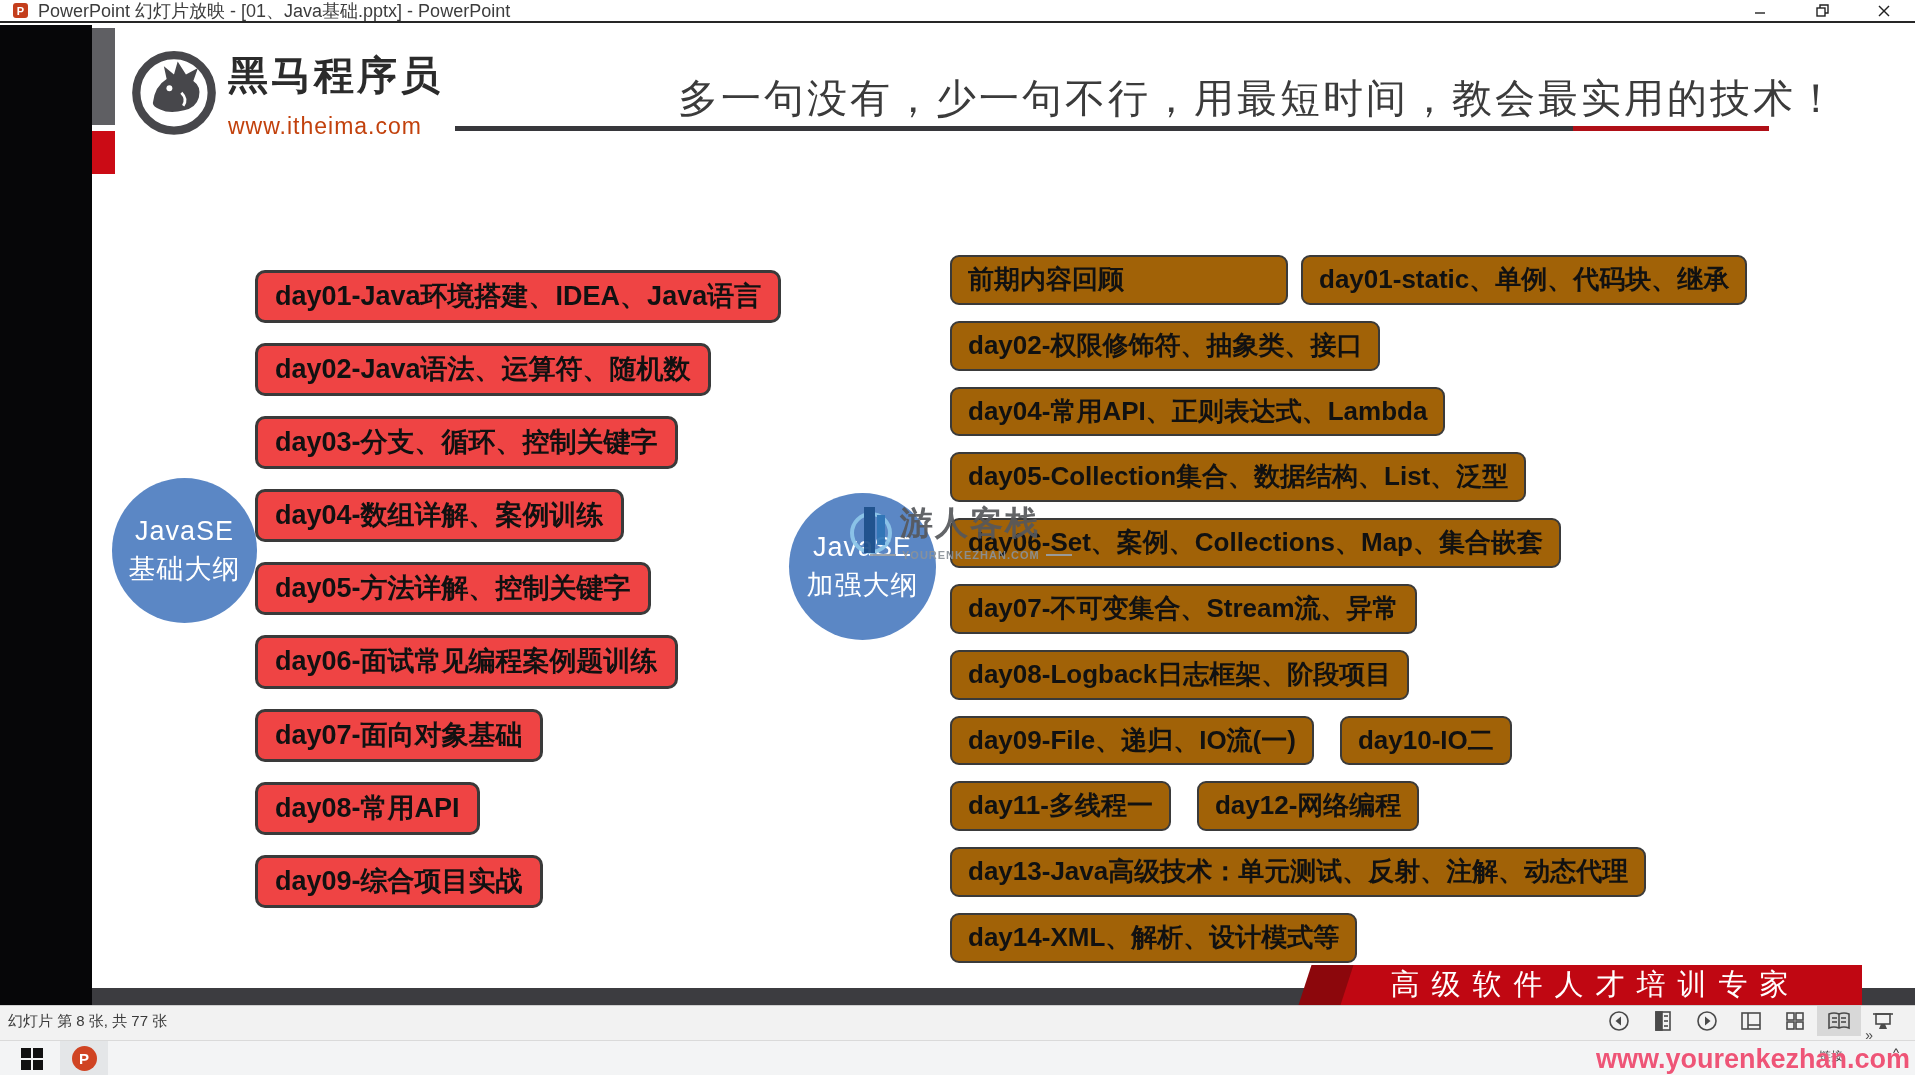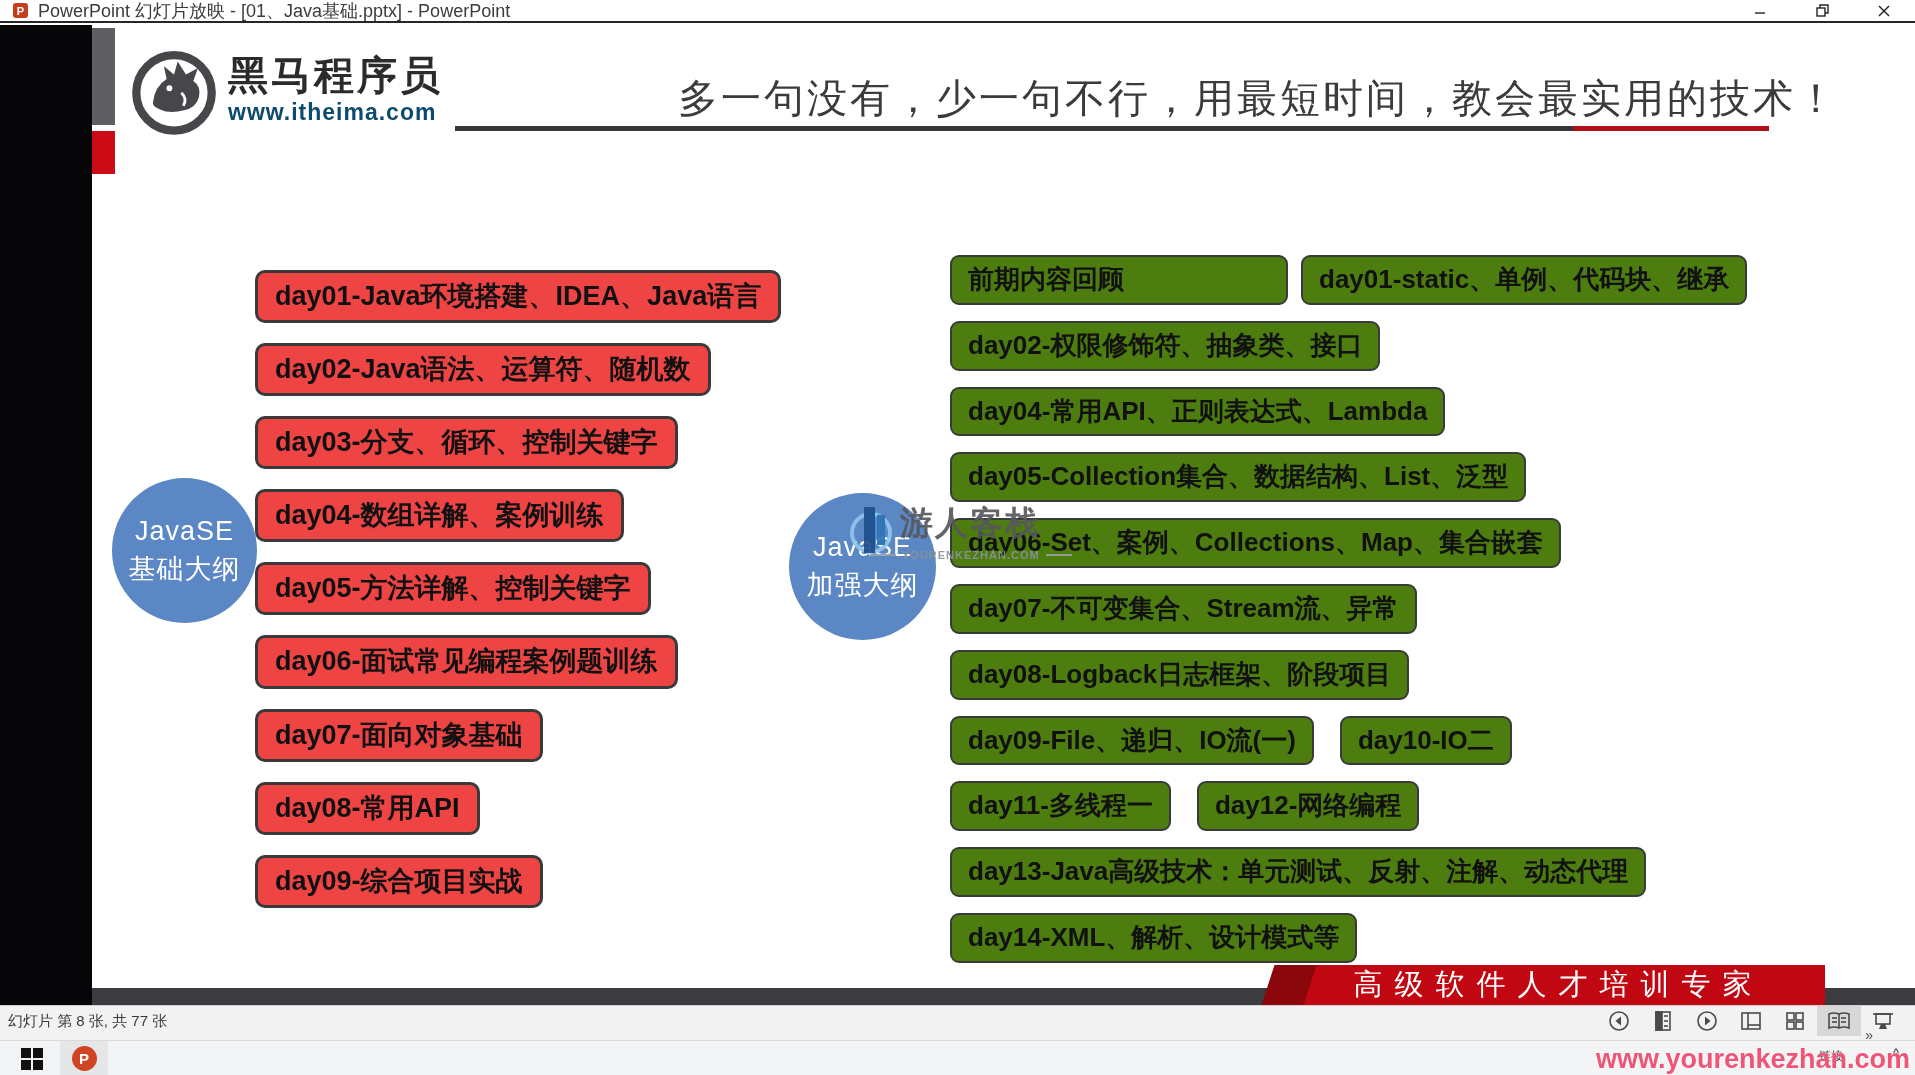--- a/index.html
+++ b/index.html
@@ -18,21 +18,21 @@
 
   
   .stage { position:absolute; top:25px; left:0; width:1514px; height:980px; background:#ffffff; }
   .letterbox { position:absolute; left:0; top:0; width:92px; height:980px; background:#060608; }
   .accent-gray { position:absolute; left:92px; top:3px; width:23px; height:97px; background:#5f5f63; }
   .accent-red  { position:absolute; left:92px; top:106px; width:23px; height:43px; background:#cb0b15; }
 
   .brand { position:absolute; left:128px; top:20px; display:flex; }
   .brand-text { margin-left:8px; margin-top:8px; }
   .brand-name { font-size:40px; font-weight:bold; color:#2b2b2b; letter-spacing:3px; line-height:1.1; }
-  .brand-site { font-size:23px; font-weight:bold; color:#0c4a6e; letter-spacing:1px; margin-top:2px; }
+  .brand-site { font-size:23px; font-weight:normal; color:#c2410c; letter-spacing:1px; margin-top:16px; }
 
   .tagline { position:absolute; left:678px; top:46px; font-family:"DejaVu Serif", serif;
              font-size:40px; color:#3b3b3b; letter-spacing:3px; white-space:nowrap; }
   .rule      { position:absolute; left:455px; top:101px; width:1118px; height:5px; background:#37373b; }
   .rule-red  { position:absolute; left:1573px; top:101px; width:196px; height:5px; background:#b01017; }
 
   .circle { position:absolute; border-radius:50%; background:#5b87c5; color:#fff; text-align:center;
             display:flex; flex-direction:column; align-items:center; justify-content:center;
             font-size:27px; line-height:1.4; letter-spacing:1px; }
   .circle-left  { left:112px; top:453px; width:145px; height:145px; }
@@ -40,34 +40,34 @@
 
   .left-items { position:absolute; left:255px; top:245px; display:flex; flex-direction:column;
                 align-items:flex-start; gap:20px; }
   .box { border:3px solid #3a3a3a; border-radius:10px; background:#ef4444; padding:6px 17px;
          font-size:27px; font-weight:bold; color:#111; white-space:nowrap; line-height:1.3; }
 
   .right-rows { position:absolute; left:950px; top:230px; display:flex; flex-direction:column;
                 align-items:flex-start; gap:16px; }
   .rrow { display:flex; gap:13px; }
   .rrow.gap-lg { gap:26px; }
-  .box-r { border:2.5px solid #3a3a3a; border-radius:9px; background:#4d7c0f; padding:6px 16px;
+  .box-r { border:2.5px solid #3a3a3a; border-radius:9px; background:#a16207; padding:6px 16px;
            font-size:26px; font-weight:bold; color:#111; white-space:nowrap; line-height:1.3; }
   .box-review { min-width:338px; }
 
   
   .watermark { position:absolute; left:850px; top:476px; display:flex; align-items:flex-start; z-index:40; opacity:.92; }
   .wm-textcol { margin-left:4px; }
   .wm-name { font-family:"DejaVu Serif", serif; font-size:33px; font-weight:bold; color:#56585c; letter-spacing:2px; }
   .wm-subrow { display:flex; align-items:center; gap:6px; margin-top:3px; margin-left:-30px; }
   .wm-dash { width:26px; height:2px; background:#9aa0a6; }
   .wm-site { font-size:11px; color:#8b9299; letter-spacing:1px; font-weight:bold; }
 
   .bottom-strip { position:absolute; left:92px; top:963px; width:1823px; height:17px; background:#3c3c40; z-index:20; }
-  .banner { position:absolute; left:1292px; top:940px; width:533px; height:40px; background:#c00712;
+  .banner { position:absolute; left:1329px; top:940px; width:533px; height:40px; background:#c00712;
             display:flex; align-items:center; justify-content:center; z-index:30; }
   .banner::before { content:""; position:absolute; left:-24px; top:0; width:42px; height:40px;
                     background:#8c070c; transform:skewX(-18deg); z-index:-1; }
   .banner-text { color:#fff; font-family:"DejaVu Serif", serif; font-size:29px; letter-spacing:12px; white-space:nowrap; }
 
   
   .statusbar { position:absolute; top:1005px; left:0; width:1915px; height:35px; background:#f2f2f2;
                border-top:1px solid #cfcfcf; z-index:80; }
   .slide-counter { position:absolute; left:8px; top:6px; font-size:15px; color:#3a3a3a; }
   .view-icons { position:absolute; right:10px; top:0; height:30px; display:flex; align-items:center; }

